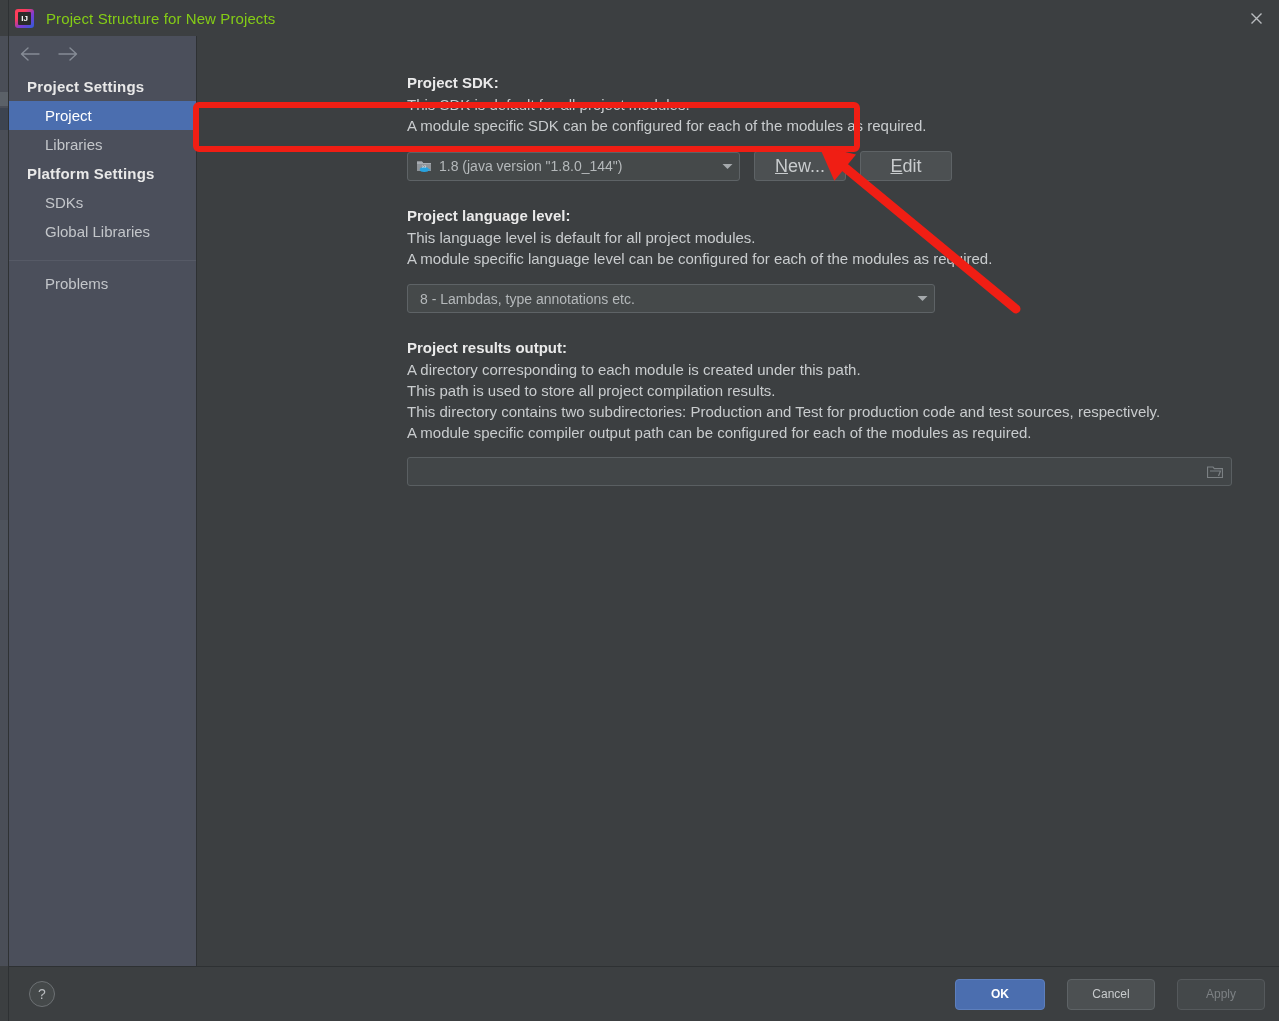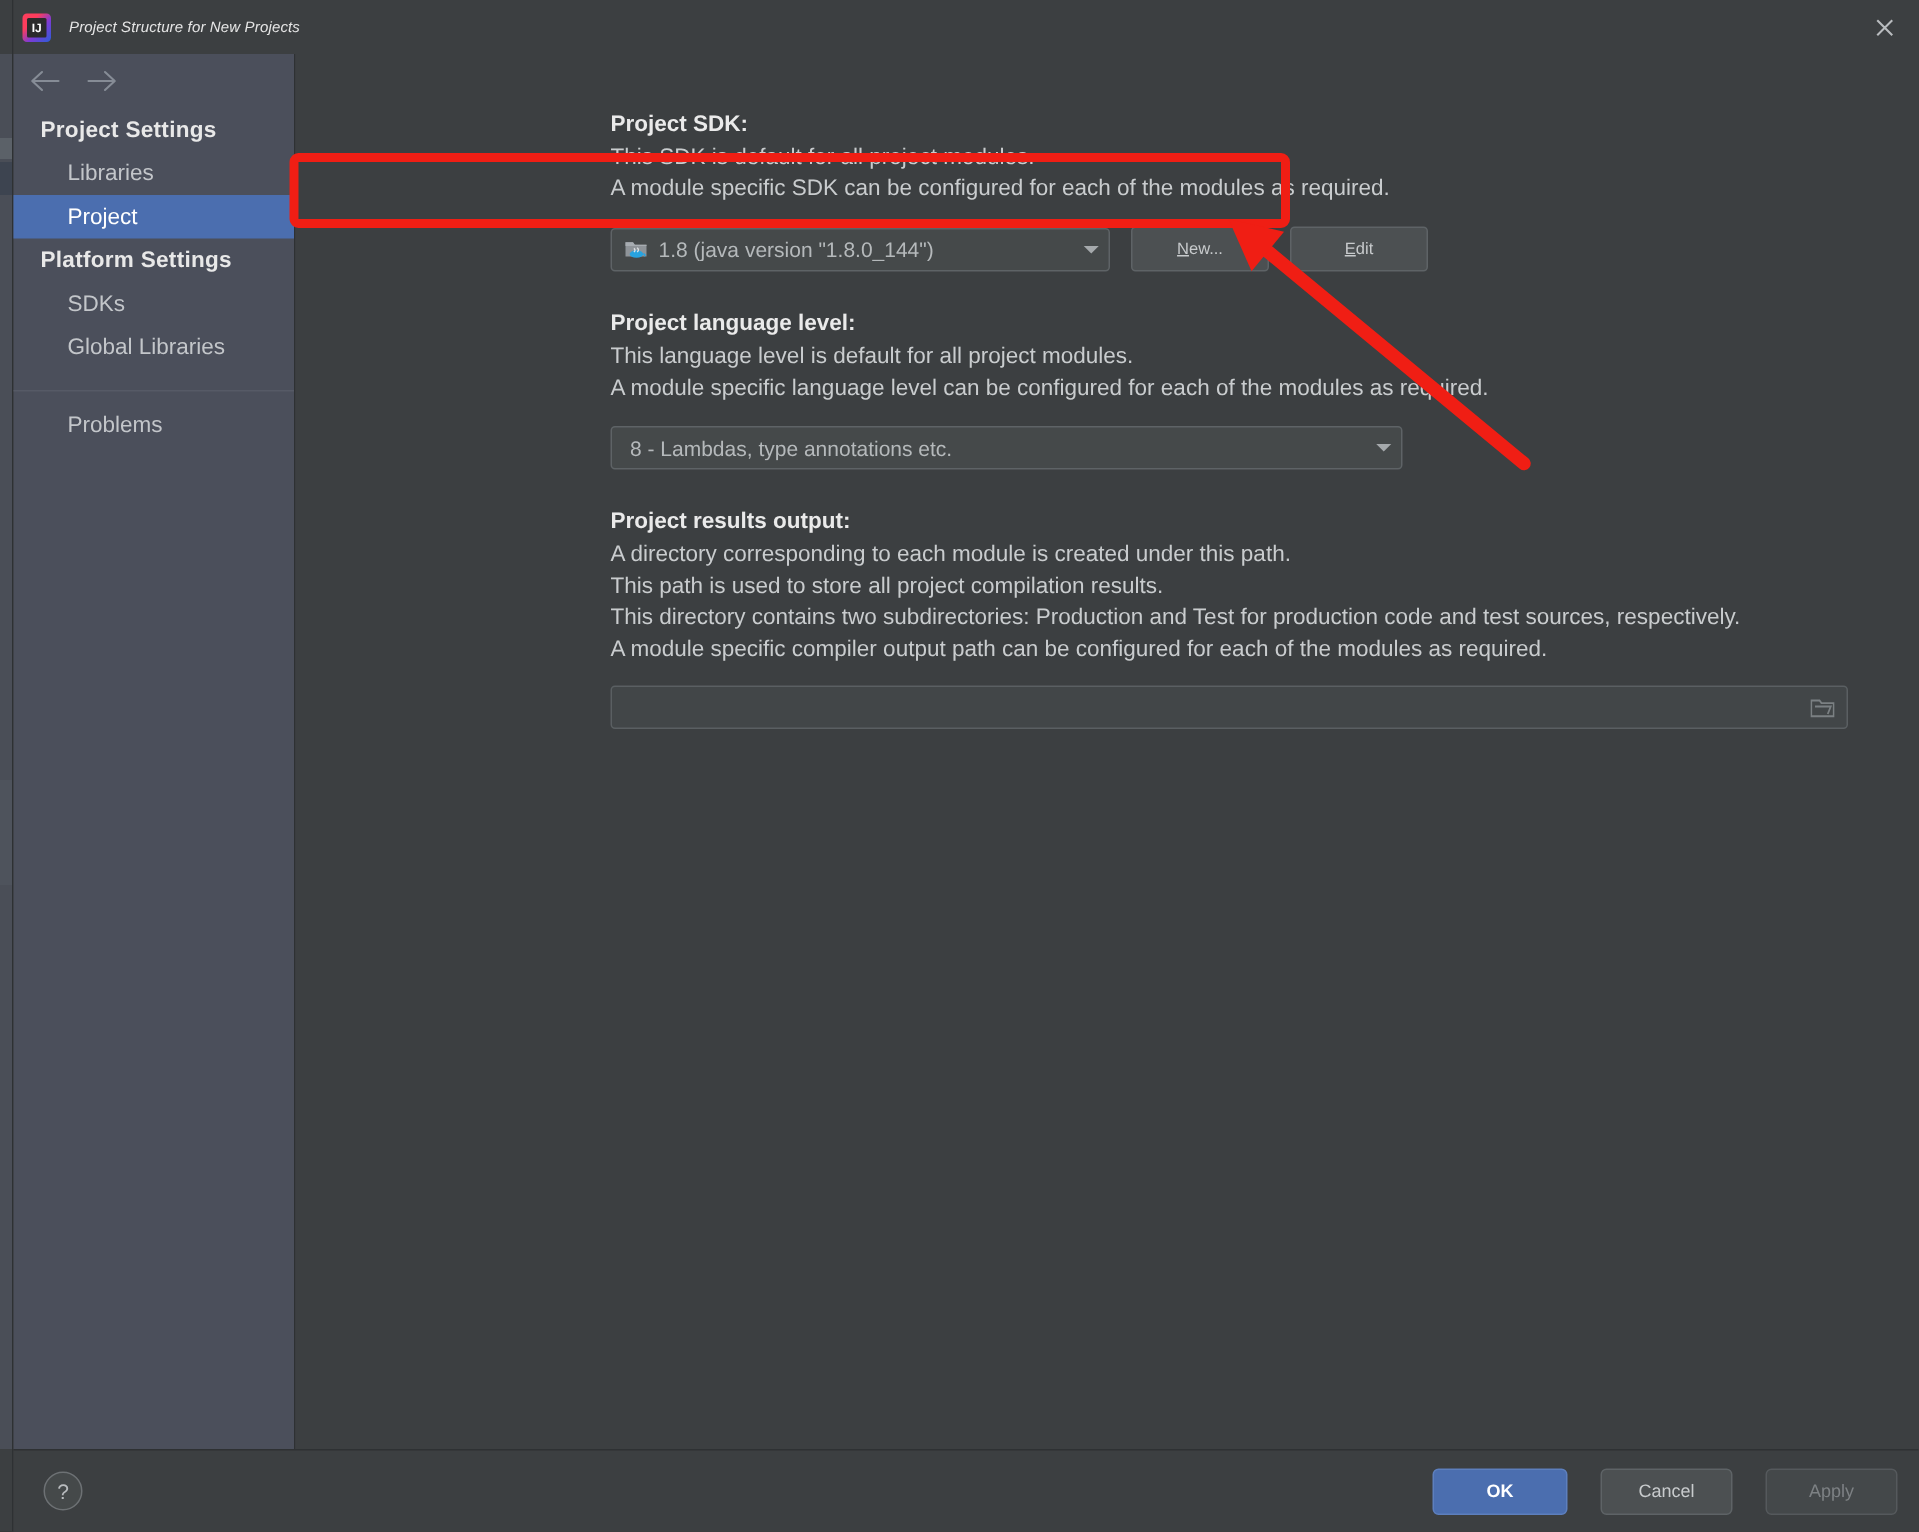--- a/index.html
+++ b/index.html
@@ -47,21 +47,21 @@
   #app-icon .ij-inner {
     position: absolute; left: 3px; top: 3px; width: 13px; height: 13px;
     background: #2b2b2b; border-radius: 1px;
   }
   #app-icon .ij-text {
     position: absolute; left: 0; top: 0; width: 19px; height: 19px;
     color: #ffffff; font-size: 8px; line-height: 19px; text-align: center;
     font-family: "Liberation Sans", sans-serif; font-weight: bold;
   }
   #title-text {
-    color: #e5e5e5; font-size: 10px; letter-spacing: 0.1px; font-style: italic;
+    color: #84cc16; font-size: 15px; letter-spacing: 0.1px;
   }
   #close-btn {
     position: absolute; right: 0; top: 0; width: 46px; height: 36px;
     display: flex; align-items: center; justify-content: center;
     color: #b9bcbf; font-size: 17px; line-height: 1;
   }
   #close-btn svg { display: block; }
 
   
   #body-split { flex: 1; display: flex; min-height: 0; }
@@ -117,21 +117,21 @@
     color: #9da1a4; font-size: 11px;
   }
   #sdk-combo { width: 333px; padding-left: 8px; }
   #lang-combo { width: 528px; padding-left: 12px; }
 
   .sdk-icon { width: 16px; height: 16px; margin-right: 7px; position: relative; flex: none; }
 
   .btn {
     height: 30px; min-width: 92px; padding: 0 14px;
     background: #4c5052; border: 1px solid #5e6366; border-radius: 3px;
-    color: #c8cbcd; font-size: 11px;
+    color: #c8cbcd; font-size: 18px;
     display: flex; align-items: center; justify-content: center;
   }
   .btn u { text-decoration: underline; }
 
   .pathfield {
     margin-top: 14px;
     width: 825px; height: 29px;
     background: #424648; border: 1px solid #5a5f62; border-radius: 3px;
     display: flex; align-items: center; justify-content: flex-end;
     padding-right: 8px;
@@ -208,22 +208,22 @@
           </svg>
         </div>
         <div class="nav-arrow">
           <svg width="22" height="14" viewBox="0 0 22 14" aria-hidden="true">
             <path d="M2 7 H19 M13 1 L19.5 7 L13 13" stroke="#868c96" stroke-width="1.4" fill="none" stroke-linecap="round" stroke-linejoin="round"></path>
           </svg>
         </div>
       </div>
 
       <div class="sb-group">Project Settings</div>
+      <div class="sb-item selected">Project</div>
       <div class="sb-item">Libraries</div>
-      <div class="sb-item selected">Project</div>
 
       <div class="sb-group">Platform Settings</div>
       <div class="sb-item">SDKs</div>
       <div class="sb-item">Global Libraries</div>
 
       <div class="sb-sep"></div>
       <div class="sb-item">Problems</div>
     </div>
 
     <div id="main">

